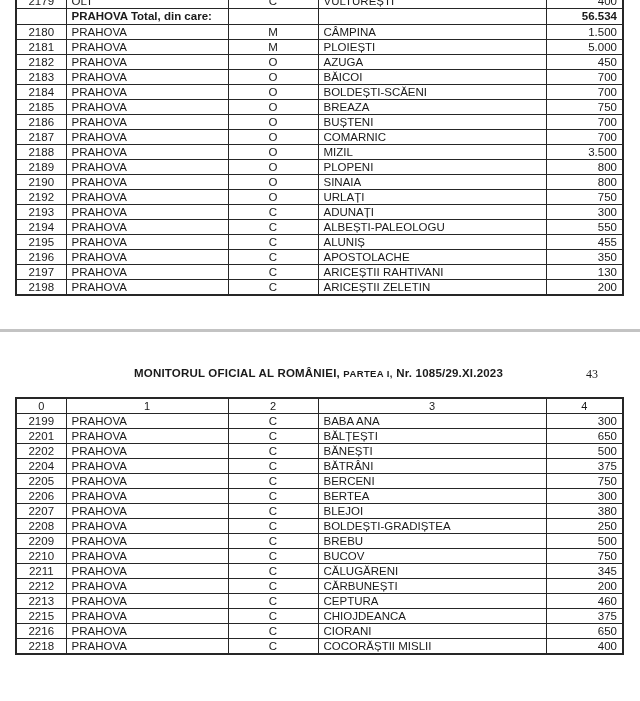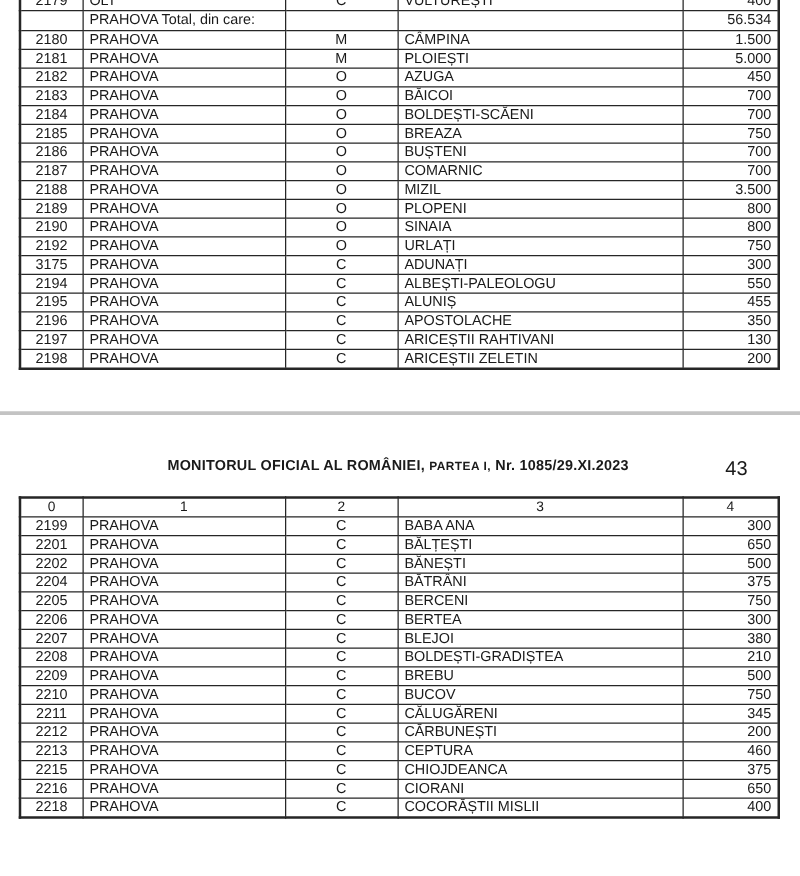--- a/index.html
+++ b/index.html
@@ -20,37 +20,38 @@
     height: 14px; padding: 0 5px;
     font-size: 11.5px; line-height: 13px;
     white-space: nowrap; overflow: hidden;
     font-weight: normal;
   }
   .c-num  { text-align: center; padding: 0 2px; }
   .c-cty  { text-align: left;  padding-left: 9px; }
   .c-type { text-align: center; }
   .c-name { text-align: left;  padding-left: 9px; }
   .c-val  { text-align: right; padding-right: 4px; }
-  .total-row td { font-weight: normal; height: 15px; }
+  .total-row td { font-weight: bold; height: 15px; }
   .t2 thead th { font-size: 11px; height: 14px; text-align: center; }
   .t1 { top: -8px; }
   .t2 { top: 397px; }
   .page-divider {
     position: absolute; top: 329px; left: 0;
     width: 640px; height: 3px; background: #c3c3c3;
   }
   .page2-header {
     position: absolute; top: 367px; left: 15px; width: 607px;
     height: 16px; text-align: center;
     font-size: 11.5px; letter-spacing: 0.2px; font-weight: bold;
   }
   .page2-header .part-small { font-size: 9.5px; letter-spacing: 0.4px; }
   .page-number {
     position: absolute; top: 367px; right: 42px;
-    font-size: 16px;
+    font-size: 12px;
+    font-family: Liberation Serif, serif;
   }
 </style>
 </head>
 <body>
 
 <table class="doc-table t1">
   <colgroup>
     <col style="width:50px">
       <col style="width:162px">
       <col style="width:90px">
@@ -152,21 +153,21 @@
         <td class="c-val">800</td>
       </tr>
       <tr>
         <td class="c-num">2192</td>
         <td class="c-cty">PRAHOVA</td>
         <td class="c-type">O</td>
         <td class="c-name">URLAȚI</td>
         <td class="c-val">750</td>
       </tr>
       <tr>
-        <td class="c-num">3175</td>
+        <td class="c-num">2193</td>
         <td class="c-cty">PRAHOVA</td>
         <td class="c-type">C</td>
         <td class="c-name">ADUNAȚI</td>
         <td class="c-val">300</td>
       </tr>
       <tr>
         <td class="c-num">2194</td>
         <td class="c-cty">PRAHOVA</td>
         <td class="c-type">C</td>
         <td class="c-name">ALBEȘTI-PALEOLOGU</td>
@@ -277,21 +278,21 @@
         <td class="c-cty">PRAHOVA</td>
         <td class="c-type">C</td>
         <td class="c-name">BLEJOI</td>
         <td class="c-val">380</td>
       </tr>
       <tr>
         <td class="c-num">2208</td>
         <td class="c-cty">PRAHOVA</td>
         <td class="c-type">C</td>
         <td class="c-name">BOLDEȘTI-GRADIȘTEA</td>
-        <td class="c-val">210</td>
+        <td class="c-val">250</td>
       </tr>
       <tr>
         <td class="c-num">2209</td>
         <td class="c-cty">PRAHOVA</td>
         <td class="c-type">C</td>
         <td class="c-name">BREBU</td>
         <td class="c-val">500</td>
       </tr>
       <tr>
         <td class="c-num">2210</td>

